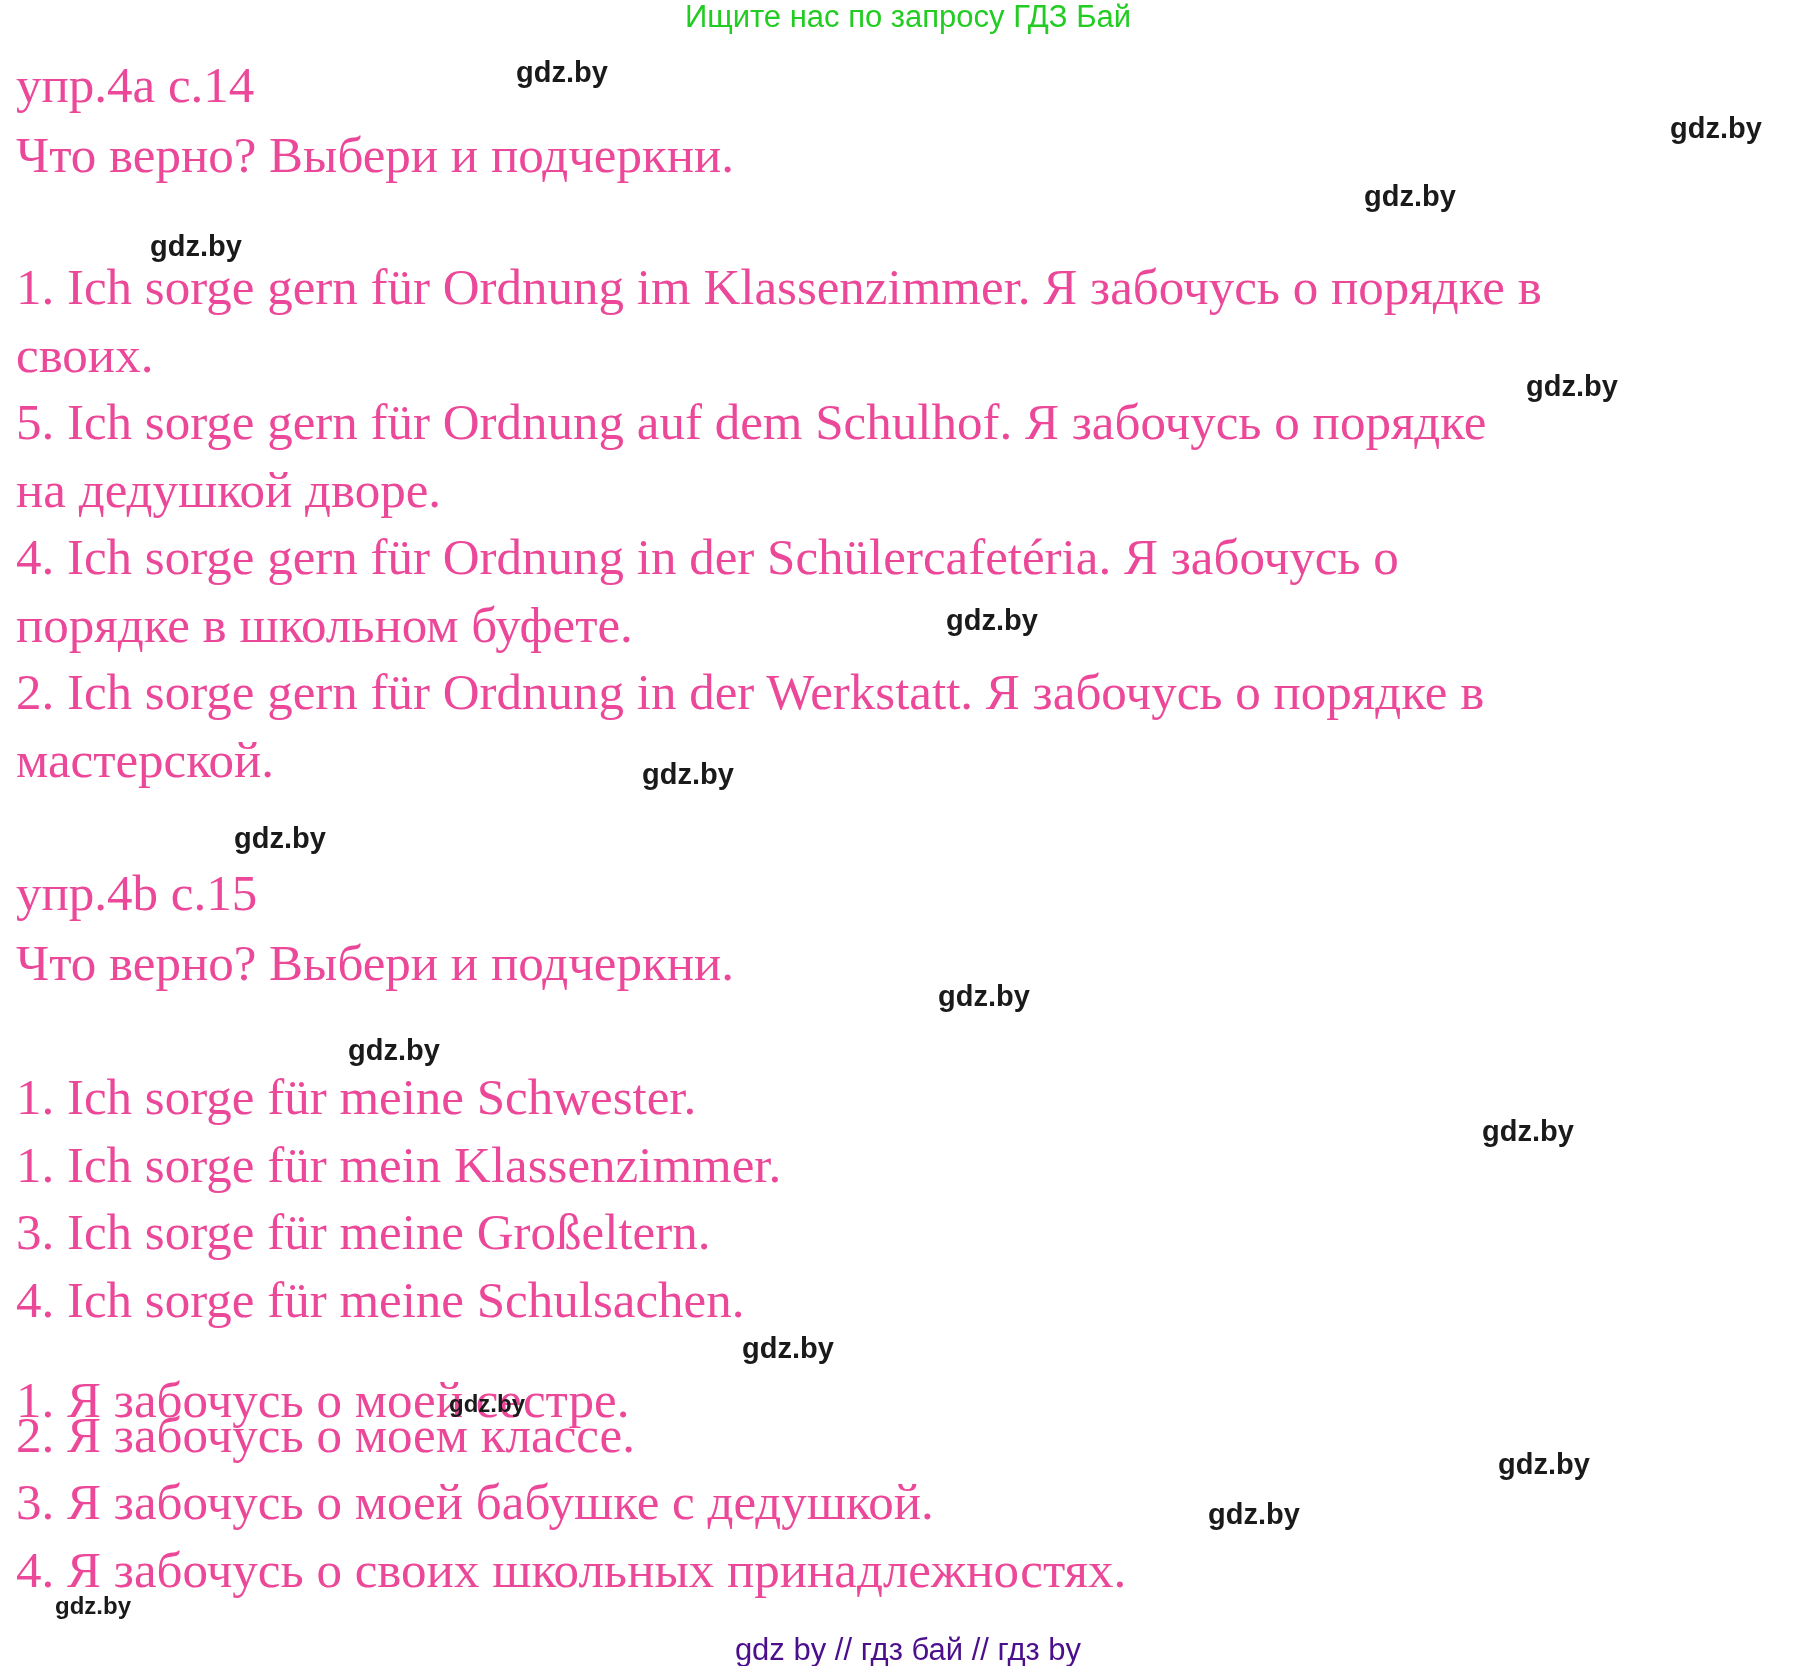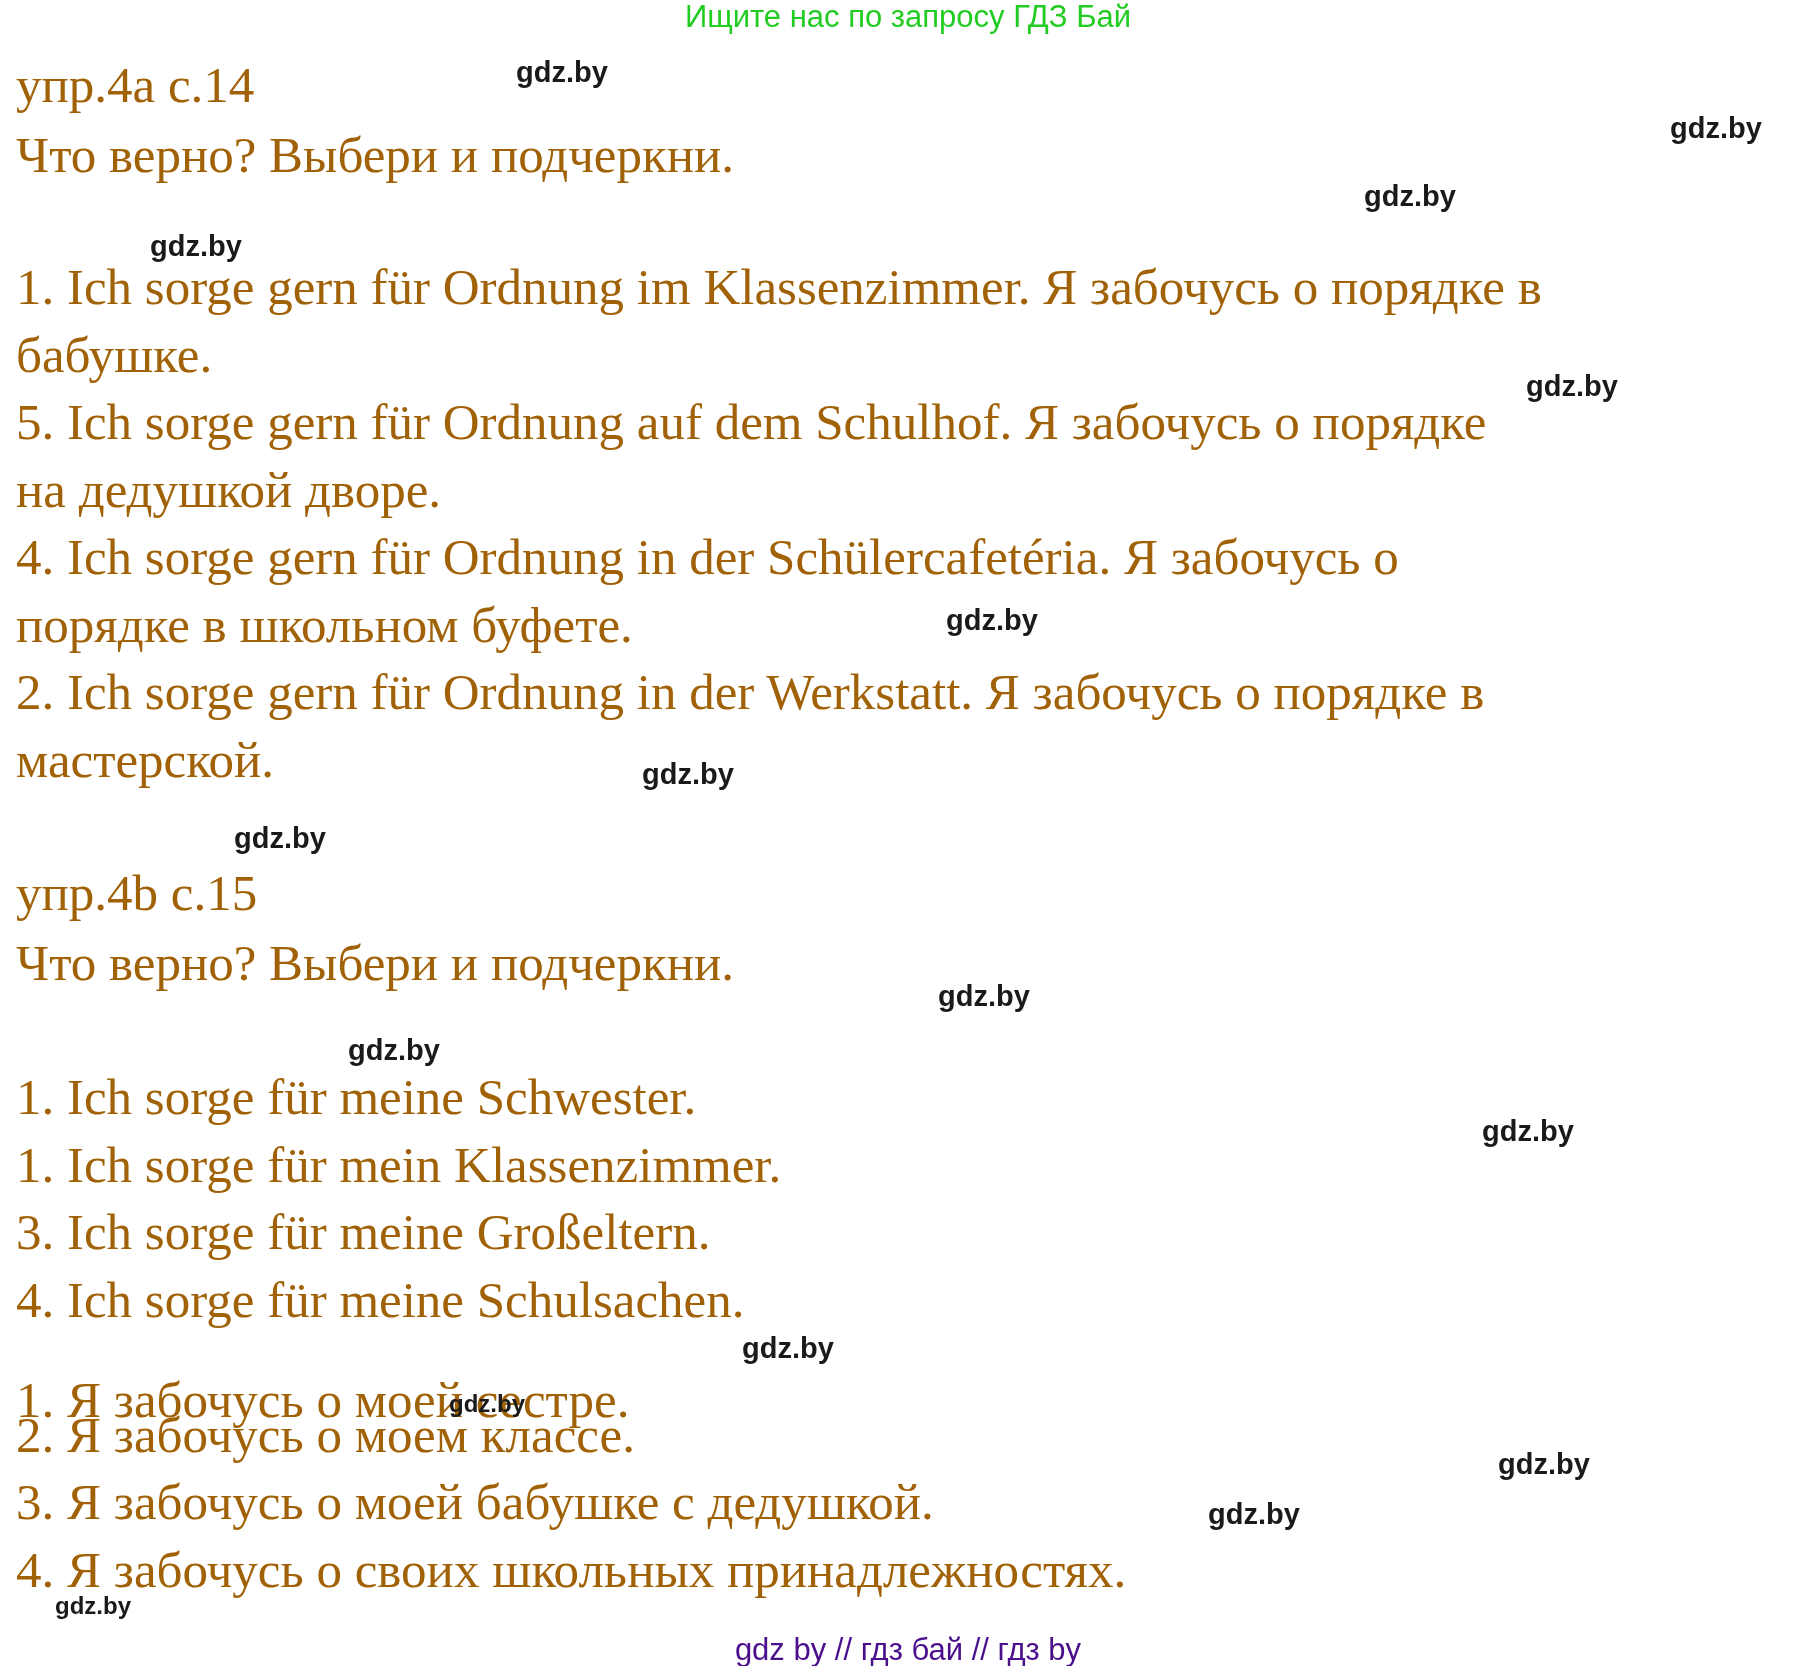--- a/index.html
+++ b/index.html
@@ -1,31 +1,31 @@
 <!DOCTYPE html>
 <html><head>
 <meta charset="utf-8">
 <style>
   html,body{margin:0;padding:0;background:#fff;}
   body{width:1816px;height:1666px;position:relative;overflow:hidden;}
-  .serif{font-family:"Liberation Serif","DejaVu Serif",serif;color:#a16207;position:absolute;left:16px;white-space:nowrap;font-size:51px;line-height:1;}
+  .serif{font-family:"Liberation Serif","DejaVu Serif",serif;color:#ec4899;position:absolute;left:16px;white-space:nowrap;font-size:51px;line-height:1;}
   .wm{font-family:"Liberation Sans","DejaVu Sans",sans-serif;position:absolute;color:#1a1a1a;font-size:29px;white-space:nowrap;font-weight:bold;}
   .wm.small{font-size:24px;}
   .top-banner{position:absolute;top:0;left:0;width:1816px;text-align:center;font-family:"Liberation Sans","DejaVu Sans",sans-serif;font-size:31px;line-height:34px;}
   .footer{position:absolute;top:1632px;left:0;width:1816px;text-align:center;font-family:"Liberation Sans","DejaVu Sans",sans-serif;font-size:31px;}
 </style>
 </head>
 <body>
 
 <div class="top-banner" style="color:#22cc22">Ищите нас по запросу ГДЗ Бай</div>
 
 <div class="serif" style="top:60px">упр.4а с.14</div>
 <div class="serif" style="top:130px">Что верно? Выбери и подчеркни.</div>
 <div class="serif" style="top:262px">1. Ich sorge gern für Ordnung im Klassenzimmer. Я забочусь о порядке в</div>
-<div class="serif" style="top:330px">бабушке.</div>
+<div class="serif" style="top:330px">своих.</div>
 <div class="serif" style="top:397px">5.  Ich sorge gern für Ordnung auf dem Schulhof. Я забочусь о порядке</div>
 <div class="serif" style="top:465px">на дедушкой дворе.</div>
 <div class="serif" style="top:532px">4. Ich sorge gern für Ordnung in der Schülercafetéria.  Я забочусь о</div>
 <div class="serif" style="top:600px">порядке в школьном буфете.</div>
 <div class="serif" style="top:667px">2. Ich sorge gern für Ordnung in der Werkstatt. Я забочусь о порядке в</div>
 <div class="serif" style="top:735px">мастерской.</div>
 
 <div class="serif" style="top:868px">упр.4b с.15</div>
 <div class="serif" style="top:938px">Что верно? Выбери и подчеркни.</div>
 <div class="serif" style="top:1072px">1. Ich sorge für meine Schwester.</div>

